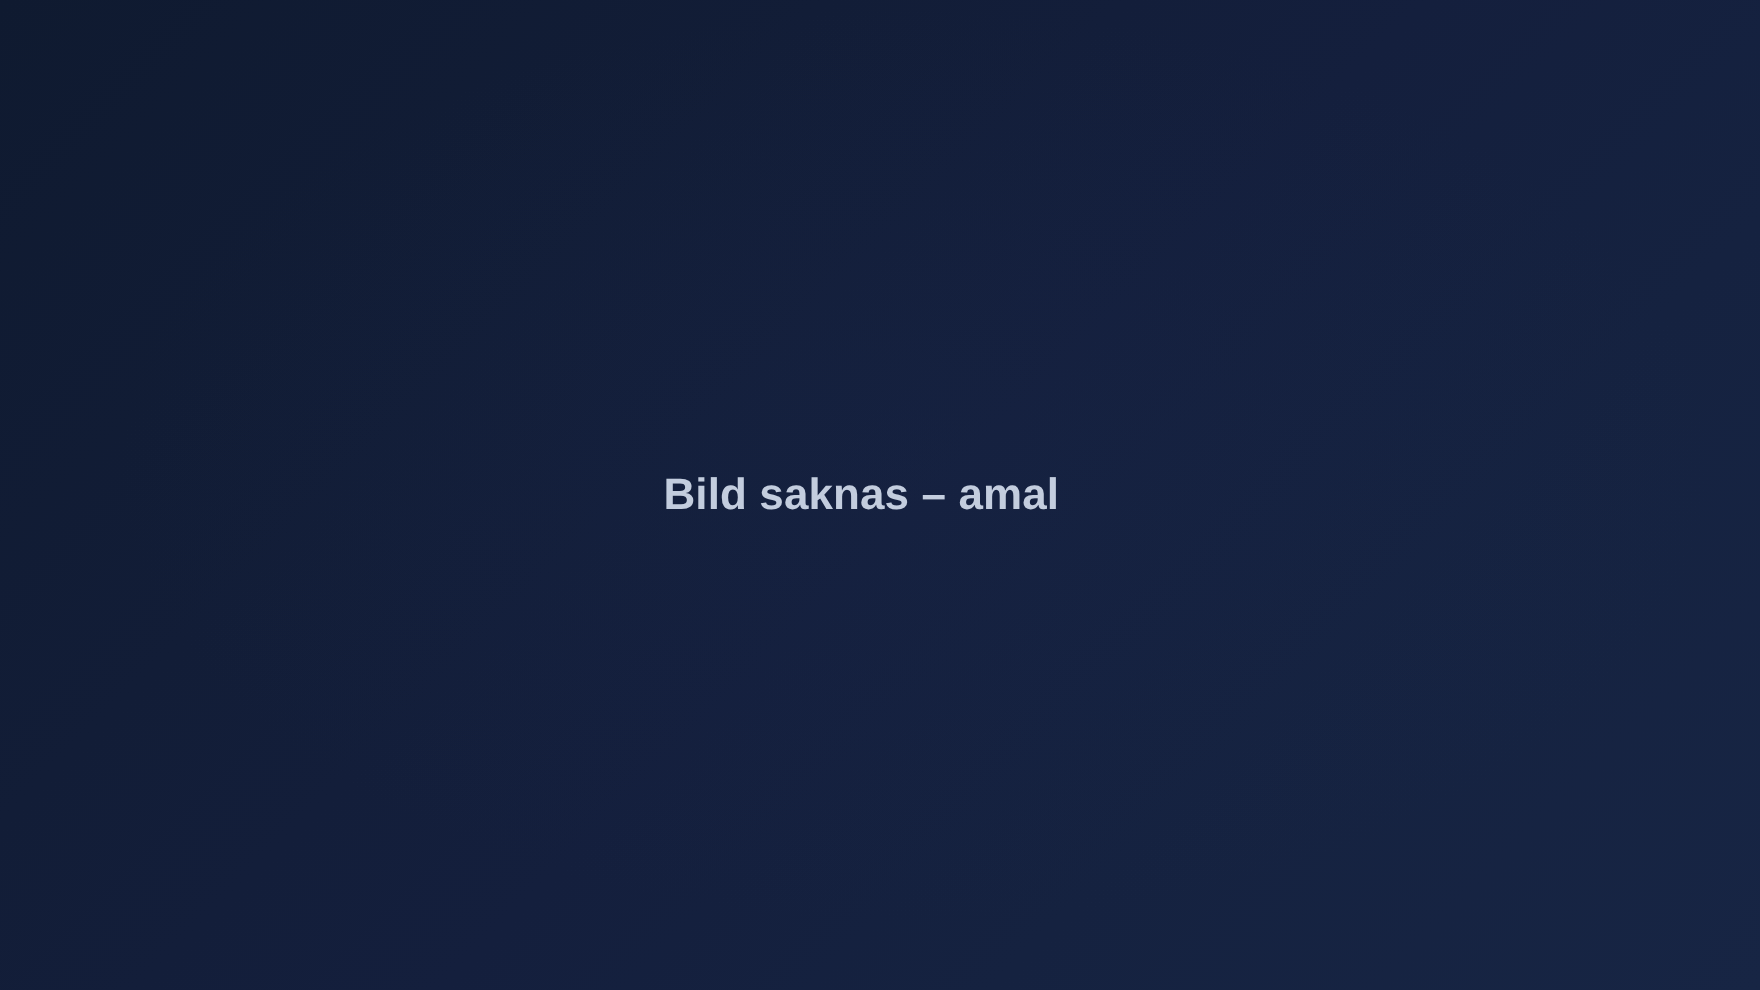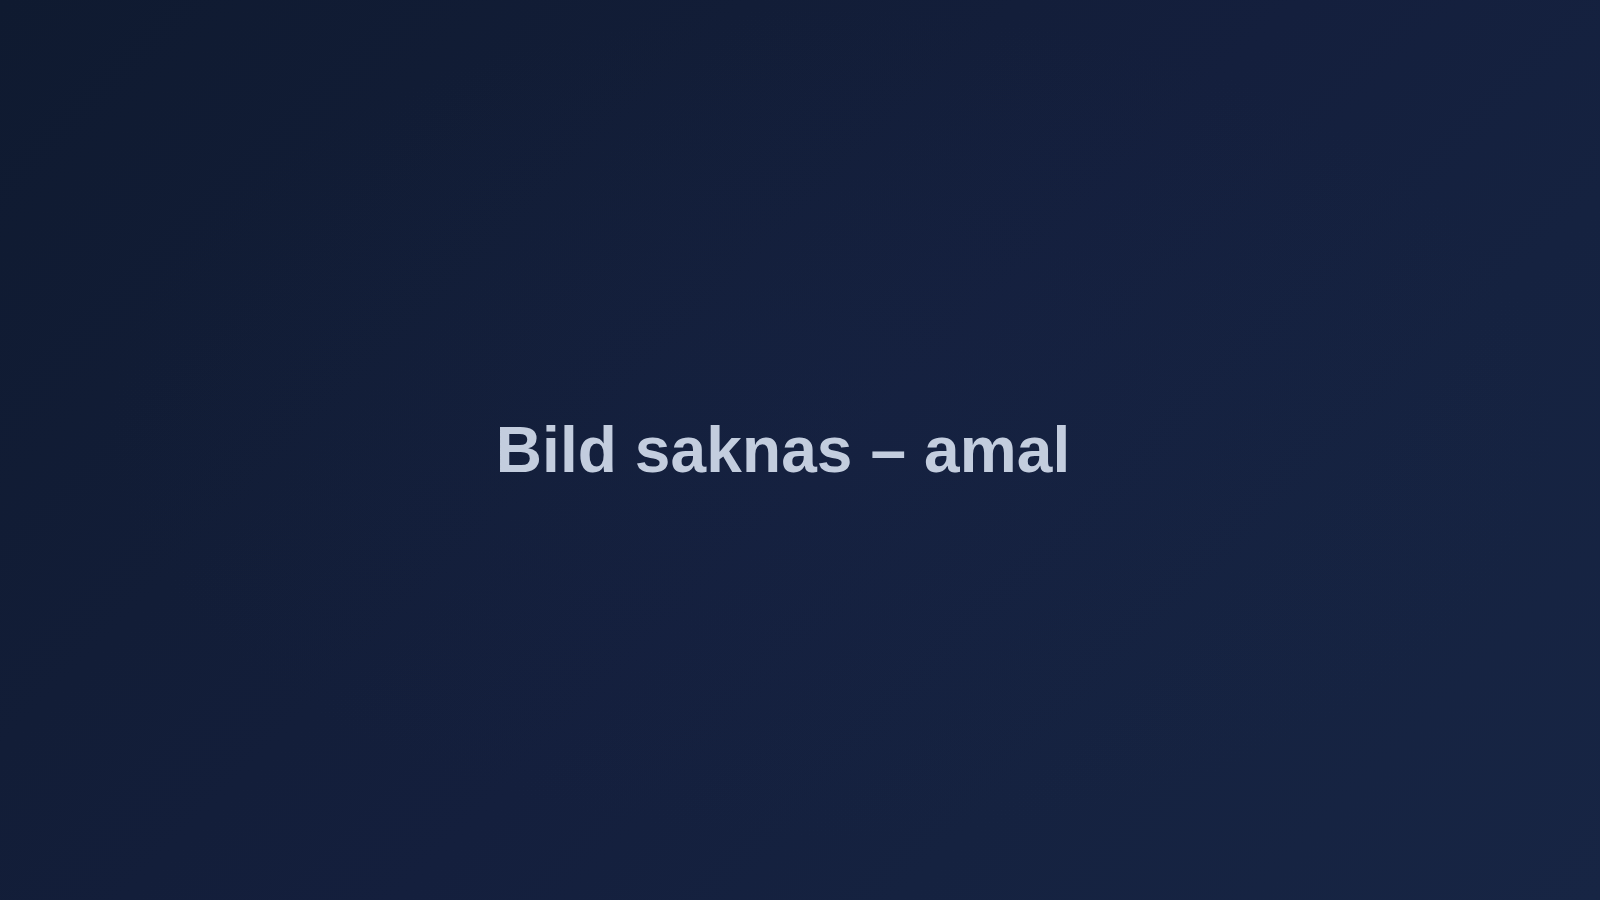--- a/index.html
+++ b/index.html
@@ -33,21 +33,21 @@
     content: "";
     position: absolute;
     inset: 0;
     pointer-events: none;
     background-image: radial-gradient(ellipse at 52% 47%, rgba(28, 44, 80, 0.18) 0%, rgba(15, 26, 48, 0.0) 62%);
   }
 
   .placeholder-message {
     position: relative;
     z-index: 2;
-    font-size: 64px;
+    font-size: 40px;
     font-weight: bold;
     line-height: 1;
     letter-spacing: 0.1px;
     color: #c3cdde;
     white-space: nowrap;
     text-align: center;
     
     transform: translateX(-17px);
     user-select: none;
   }

